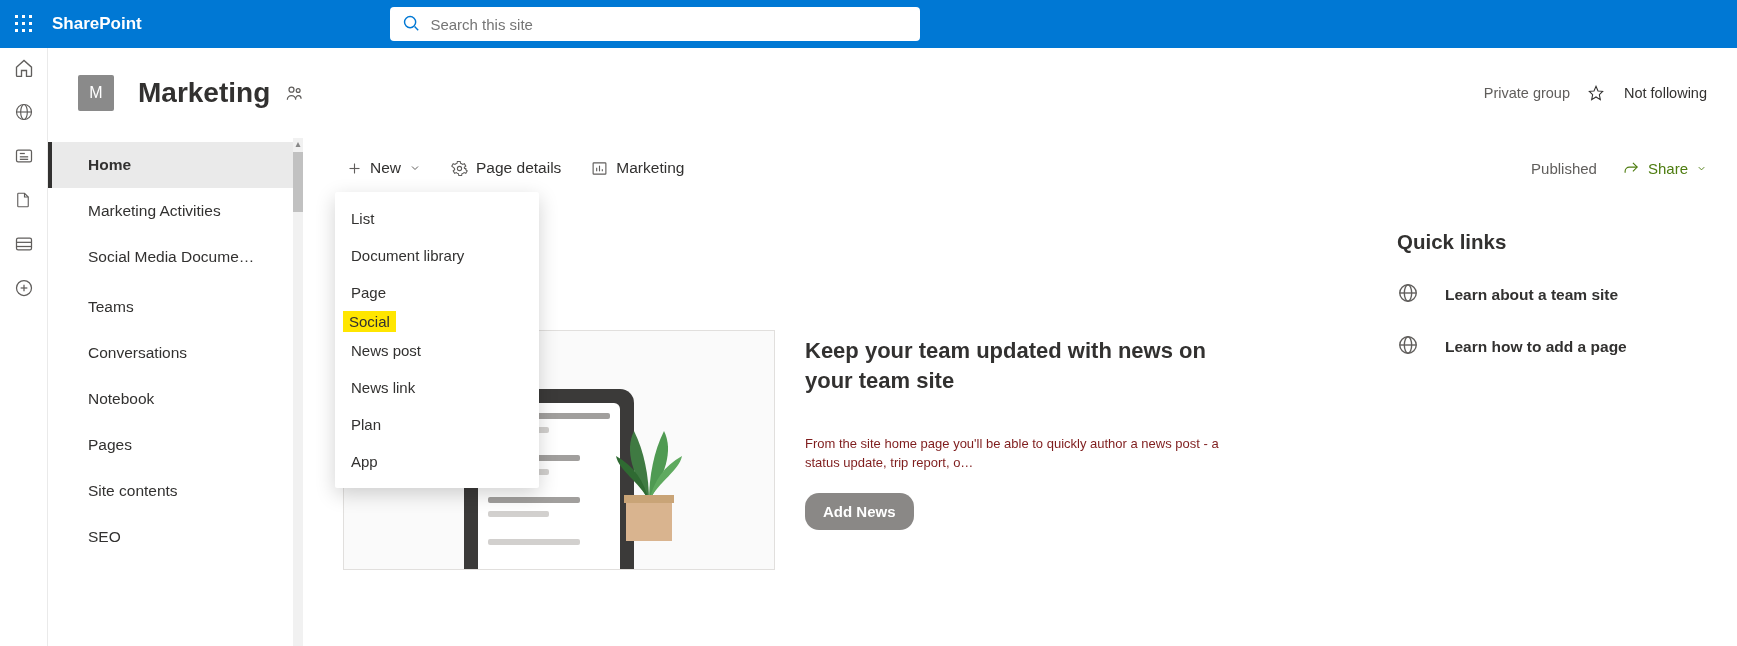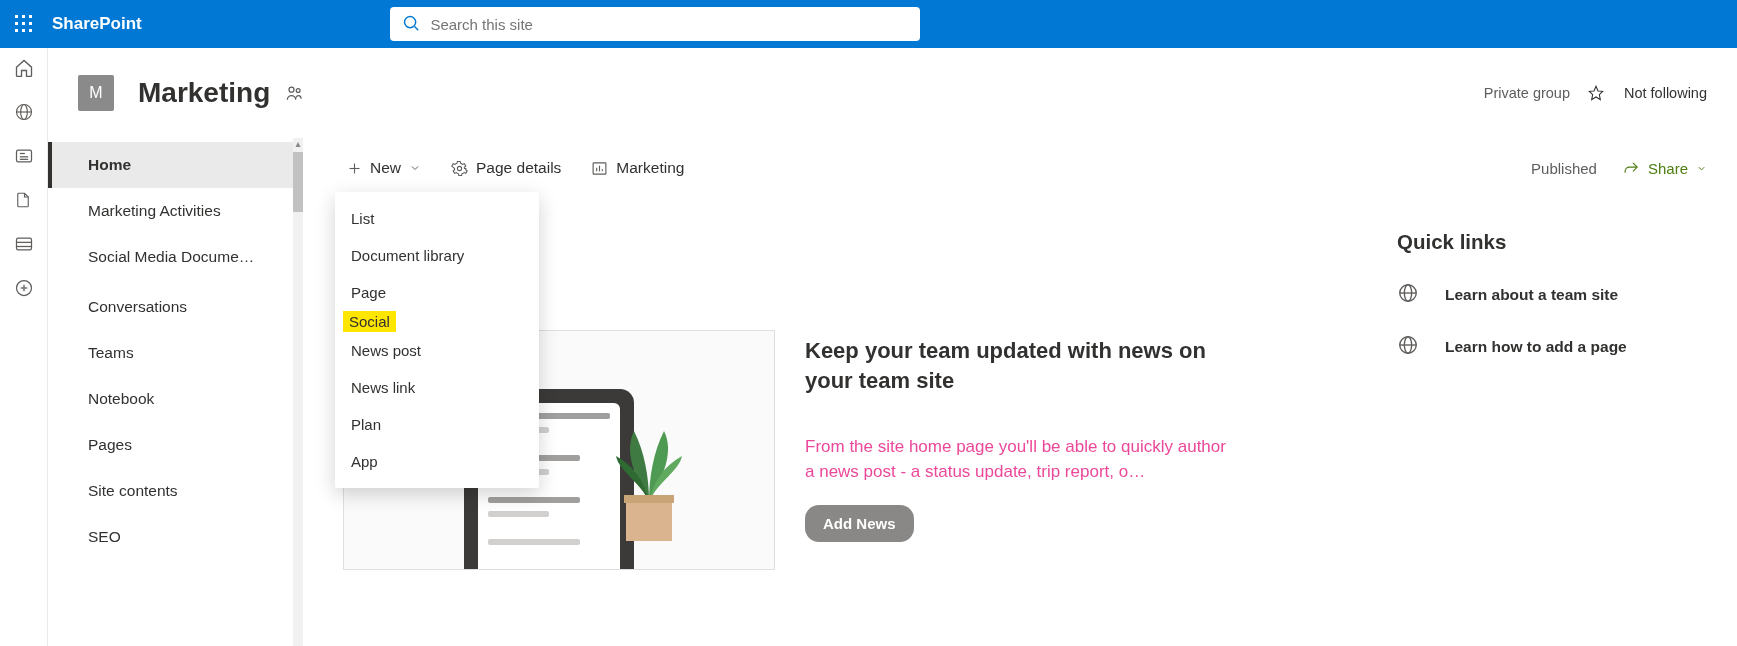--- a/index.html
+++ b/index.html
@@ -77,21 +77,21 @@
   .tablet { width:170px; height:180px; background:#3b3a39; border-radius:14px 14px 0 0;
     padding:14px 14px 0 14px; position:absolute; left:120px; bottom:0; }
   .tablet-screen { background:#fff; width:100%; height:100%; border-radius:6px 6px 0 0;
     padding:10px; display:flex; flex-direction:column; gap:8px; }
   .line { height:6px; background:#d2d0ce; border-radius:2px; }
   .line.short { width:50%; }
   .line.med { width:75%; }
   .line.bold { background:#a19f9d; }
   .hero-text { flex: 1; max-width: 430px; padding-top: 6px; }
   .hero-title { font-size: 22px; font-weight:600; line-height:1.35; margin-bottom:14px; }
-  .hero-desc { font-size: 17px; color:#ec4899; line-height:1.45; margin-bottom:20px;margin-top:40px; }
+  .hero-desc { font-size: 13px; color:#7f1d1d; line-height:1.45; margin-bottom:20px;margin-top:40px; }
   .addnews-btn { display:inline-block; background:#8a8886; color:#fff; padding:10px 18px;
     font-size:15px; font-weight:600; border-radius:14px; cursor:pointer; }
 
   
   .ql { position:absolute; right:40px; top:92px; width:300px; }
   .ql-title { font-size:20.5px; font-weight:600; margin-bottom:28px; }
   .ql-item { display:flex; align-items:flex-end; gap:26px; font-size:15.5px; font-weight:600;
     color:#323130; margin-bottom:30px; cursor:pointer; }
   .ql-item svg { color:#605e5c; }
 
@@ -196,22 +196,22 @@
     </div>
   </div>
 
   <div class="below">
 
     <nav class="sitenav">
       <ul>
         <li class="active"><span>Home</span></li>
         <li><span>Marketing Activities</span></li>
         <li><span class="trunc">Social Media Docume…</span></li>
+        <li><span>Teams</span></li>
         <li><span>Conversations</span></li>
-        <li><span>Teams</span></li>
         <li><span>Notebook</span></li>
         <li><span>Pages</span></li>
         <li><span>Site contents</span></li>
         <li><span>SEO</span></li>
       </ul>
       <div class="nav-scroll">
         <div class="nav-scroll-up">▴</div>
         <div class="nav-scroll-thumb"></div>
       </div>
     </nav>

